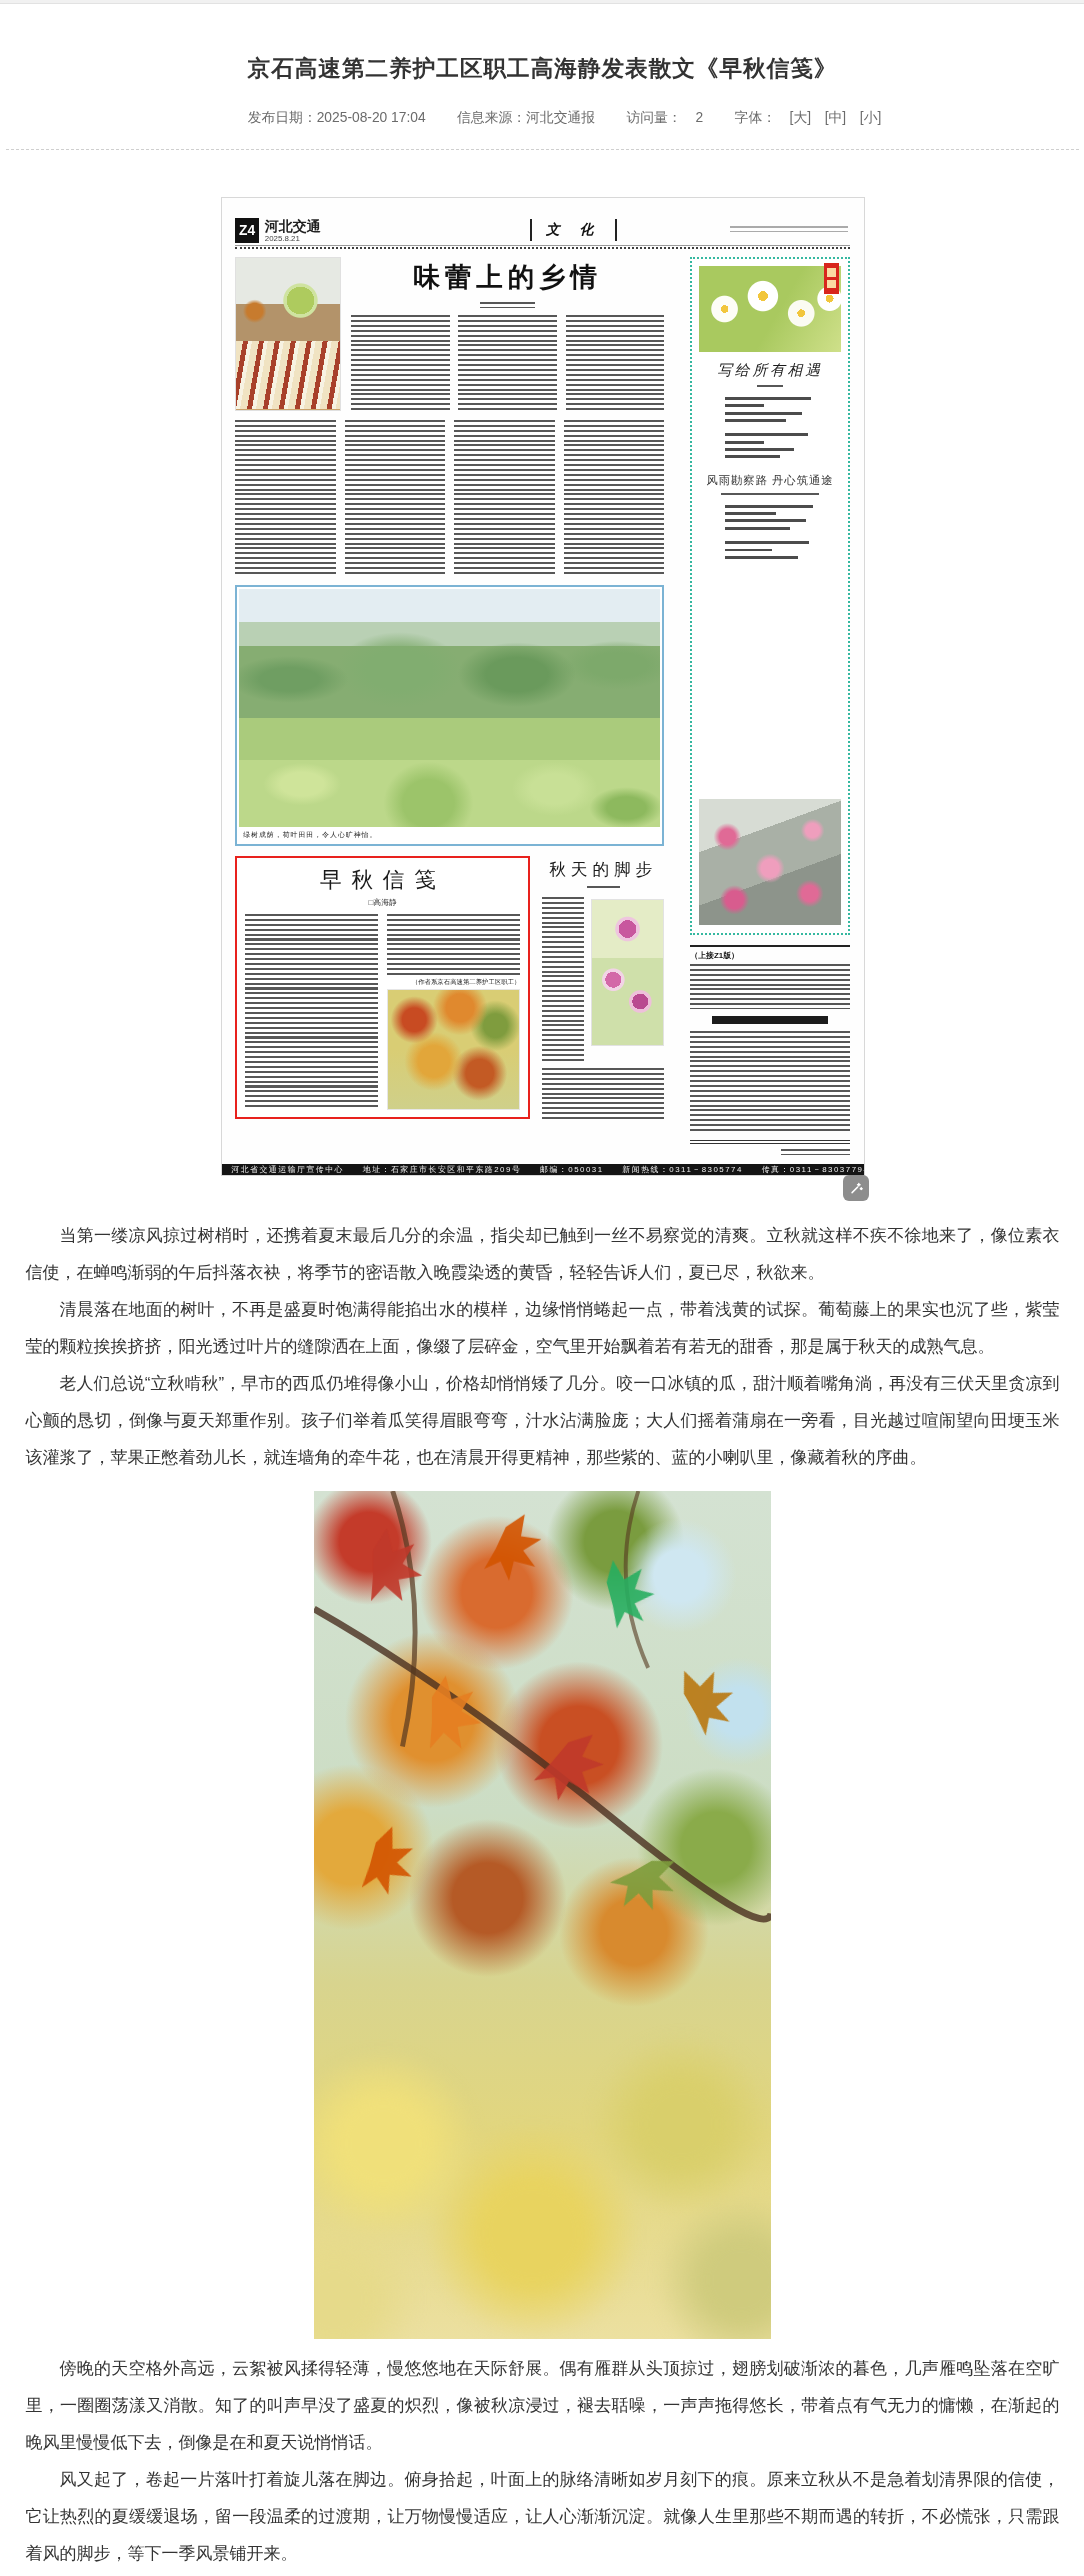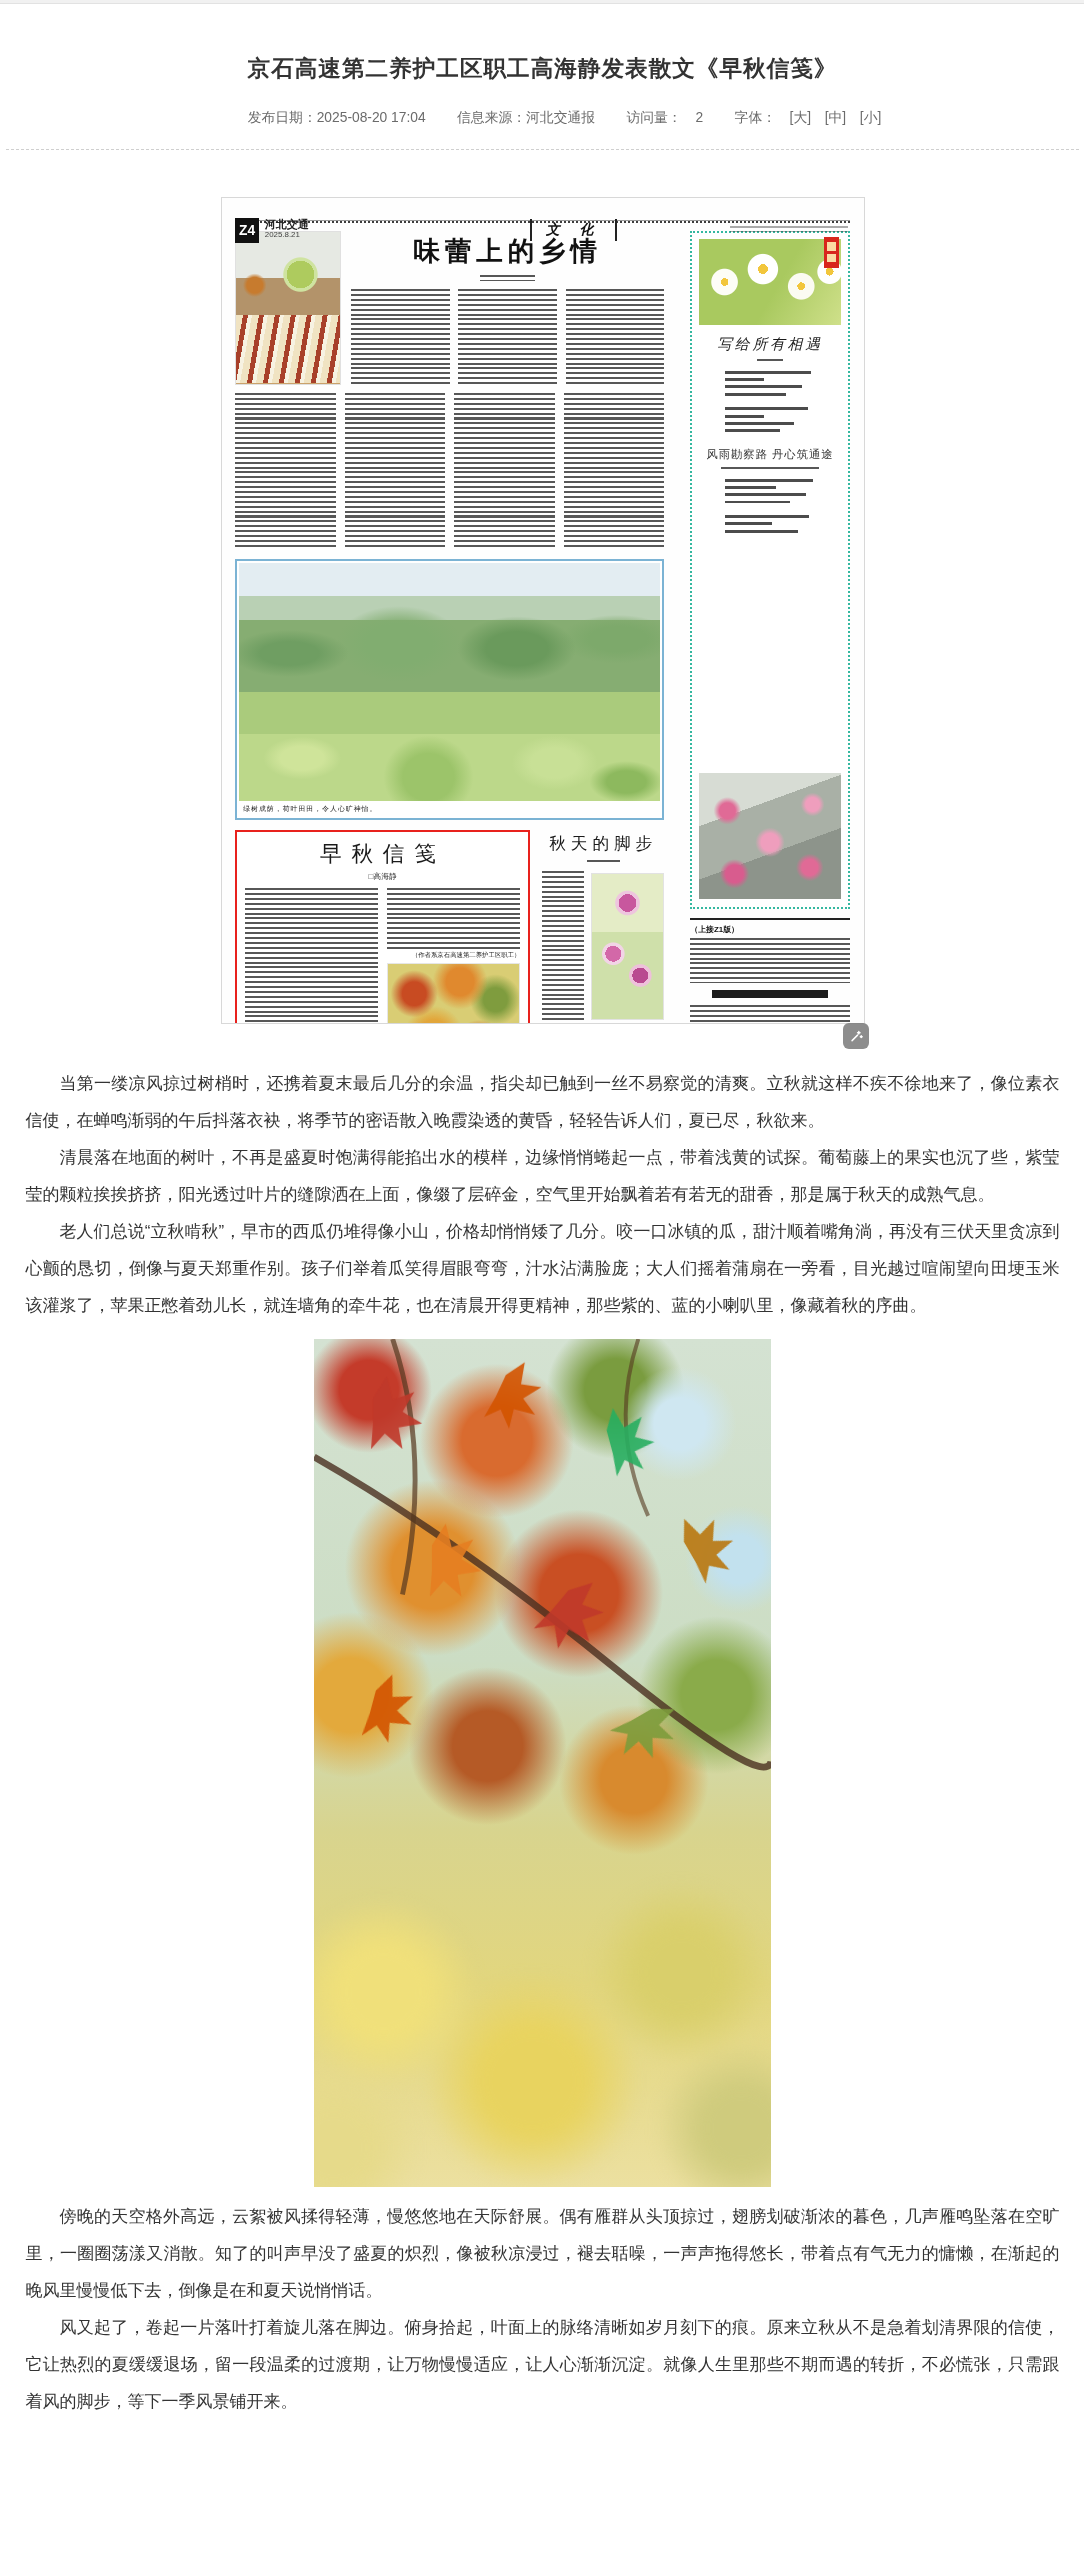--- a/index.html
+++ b/index.html
@@ -21,32 +21,32 @@
     margin-top:25.5px; text-align:center; font-size:13.8px; color:#6b6b6b;padding-left:44px;
   }
   .meta-row .meta-item { margin:0 13.8px; }
   .meta-row .visits-val { margin-left:13.8px; }
   .font-size-btn { color:#6b6b6b; text-decoration:none; margin-left:9.8px; cursor:pointer; }
   .dashed-divider { border:none; border-top:1px dashed #cfcfcf; margin:21.6px 5.9px 0; }
 
   
   .newspaper-wrap { position:relative; width:644px; margin:47px auto 0; }
   .newspaper {
-    width:644px; height:827px; background:#fefefe;
+    width:644px; height:979px; background:#fefefe;
     border:1px solid #d8d8d8; padding:13.8px 13.8px 0;
     display:flex; flex-direction:column; overflow:hidden;
   }
   .np-header { position:relative; height:33px; margin-top:5.9px; }
   .z4-box {
     position:absolute; left:0; top:0; width:23.6px; height:25.5px;
     background:#111; color:#fff; font-weight:bold; font-size:13.8px;
     display:flex; align-items:center; justify-content:center;
   }
   .np-masthead { position:absolute; left:29.5px; top:0; line-height:1.15; }
-  .np-masthead .mh-name { font-size:11px; font-weight:bold; color:#222; }
+  .np-masthead .mh-name { font-size:14px; font-weight:bold; color:#222; }
   .np-masthead .mh-date { font-size:7.9px; color:#444; }
   .np-section {
     position:absolute; left:295px; top:1px; font-size:13.8px; font-weight:bold;
     letter-spacing:7.9px; color:#111; padding:2px 13.8px;
     border-left:2.9px solid #222; border-right:2.9px solid #222;font-style:italic;
   }
   .np-contact { position:absolute; right:2px; top:7.9px; width:118px; height:6.9px; opacity:.5; }
   .np-rule { border-top:1px solid #9a9a9a; border-bottom:2px dotted #3d3d3d; height:3.9px; margin-top:2px; }
 
   .np-body { display:flex; gap:26px; margin-top:7.9px; flex:1; }

